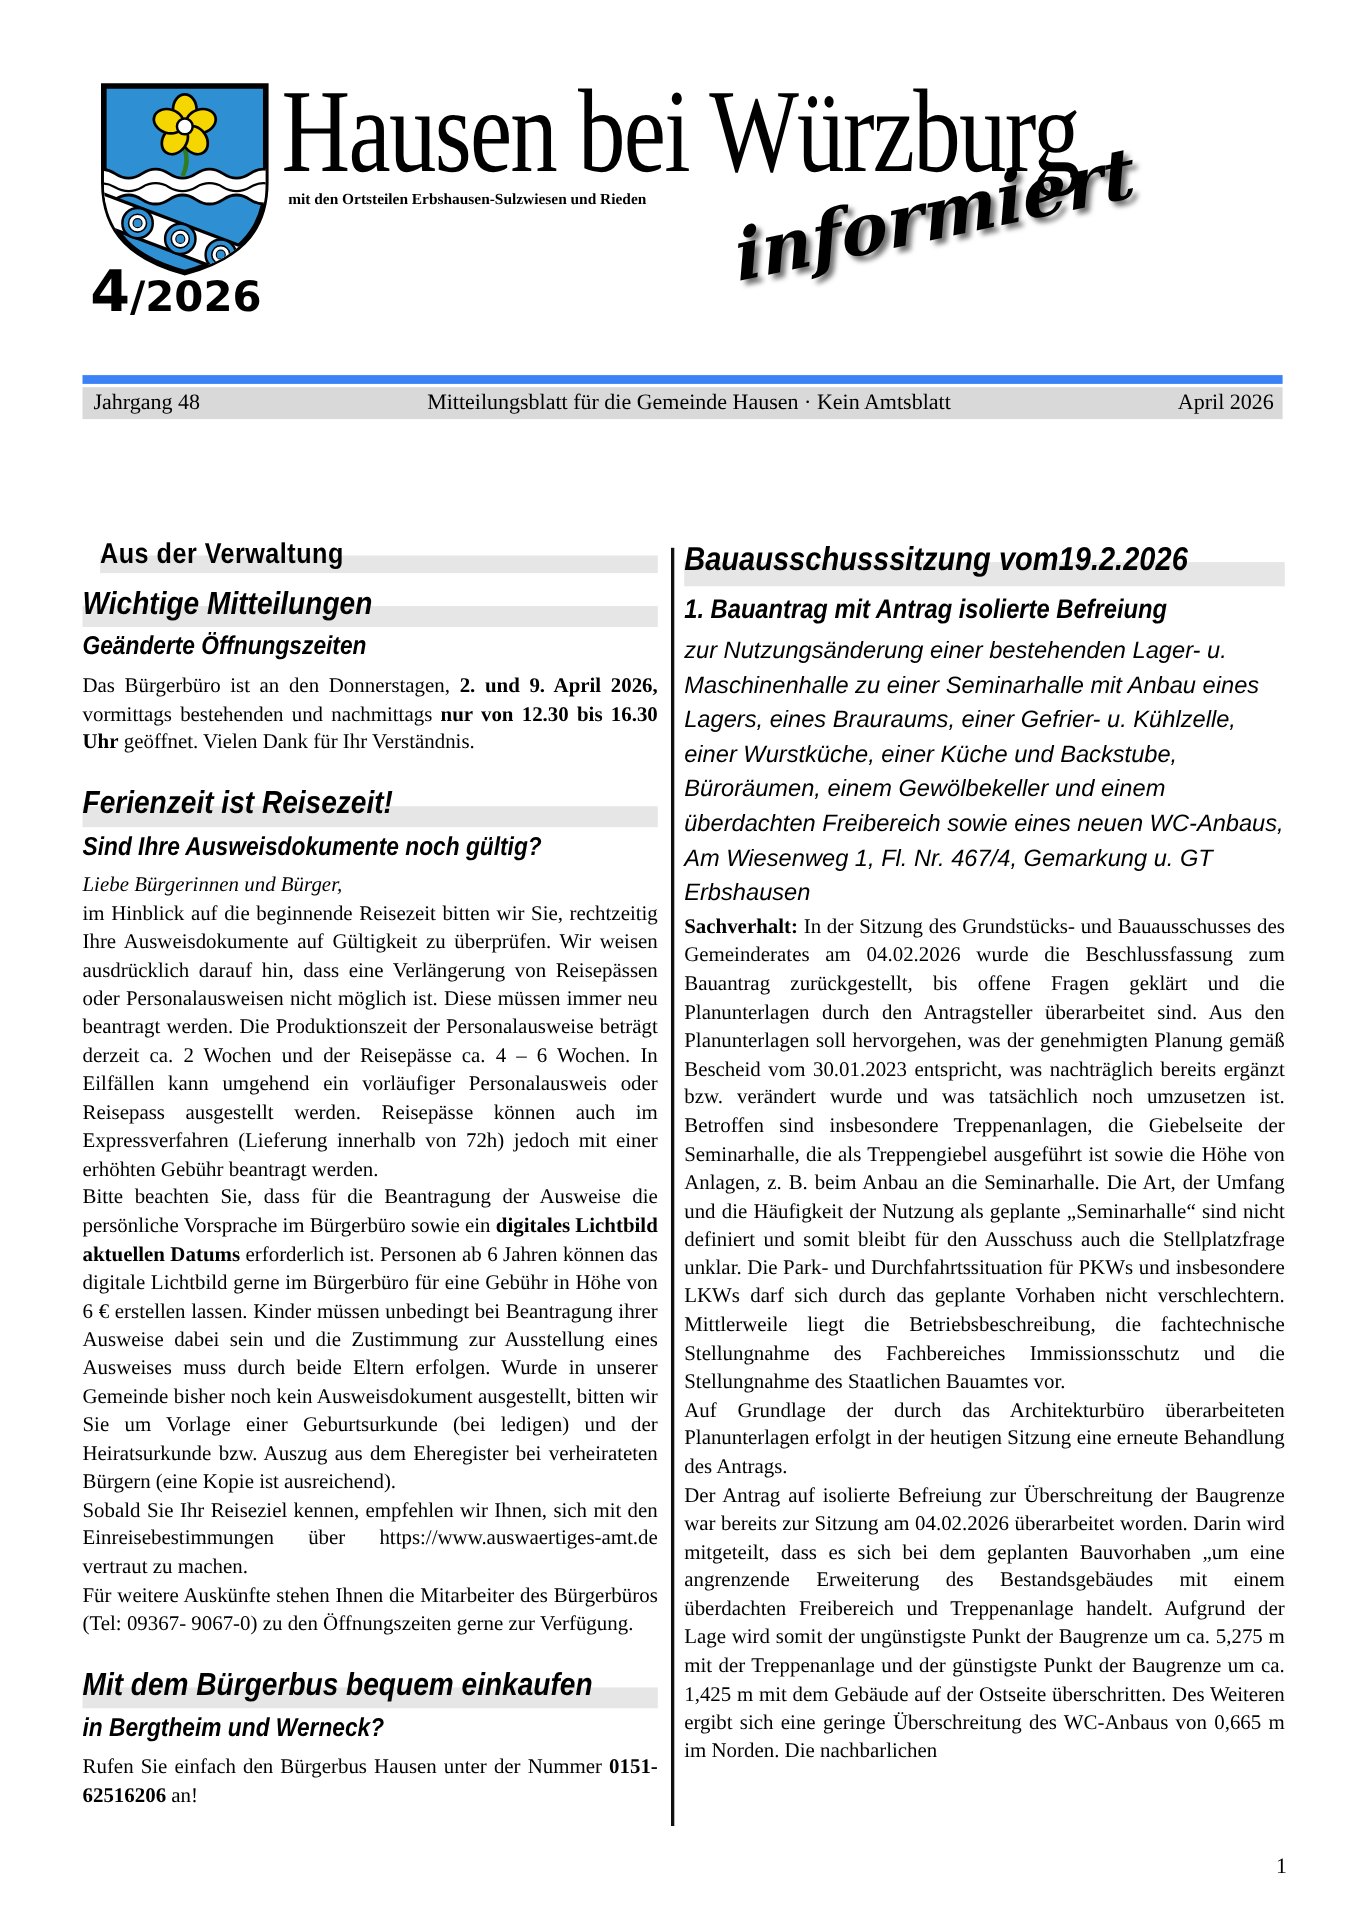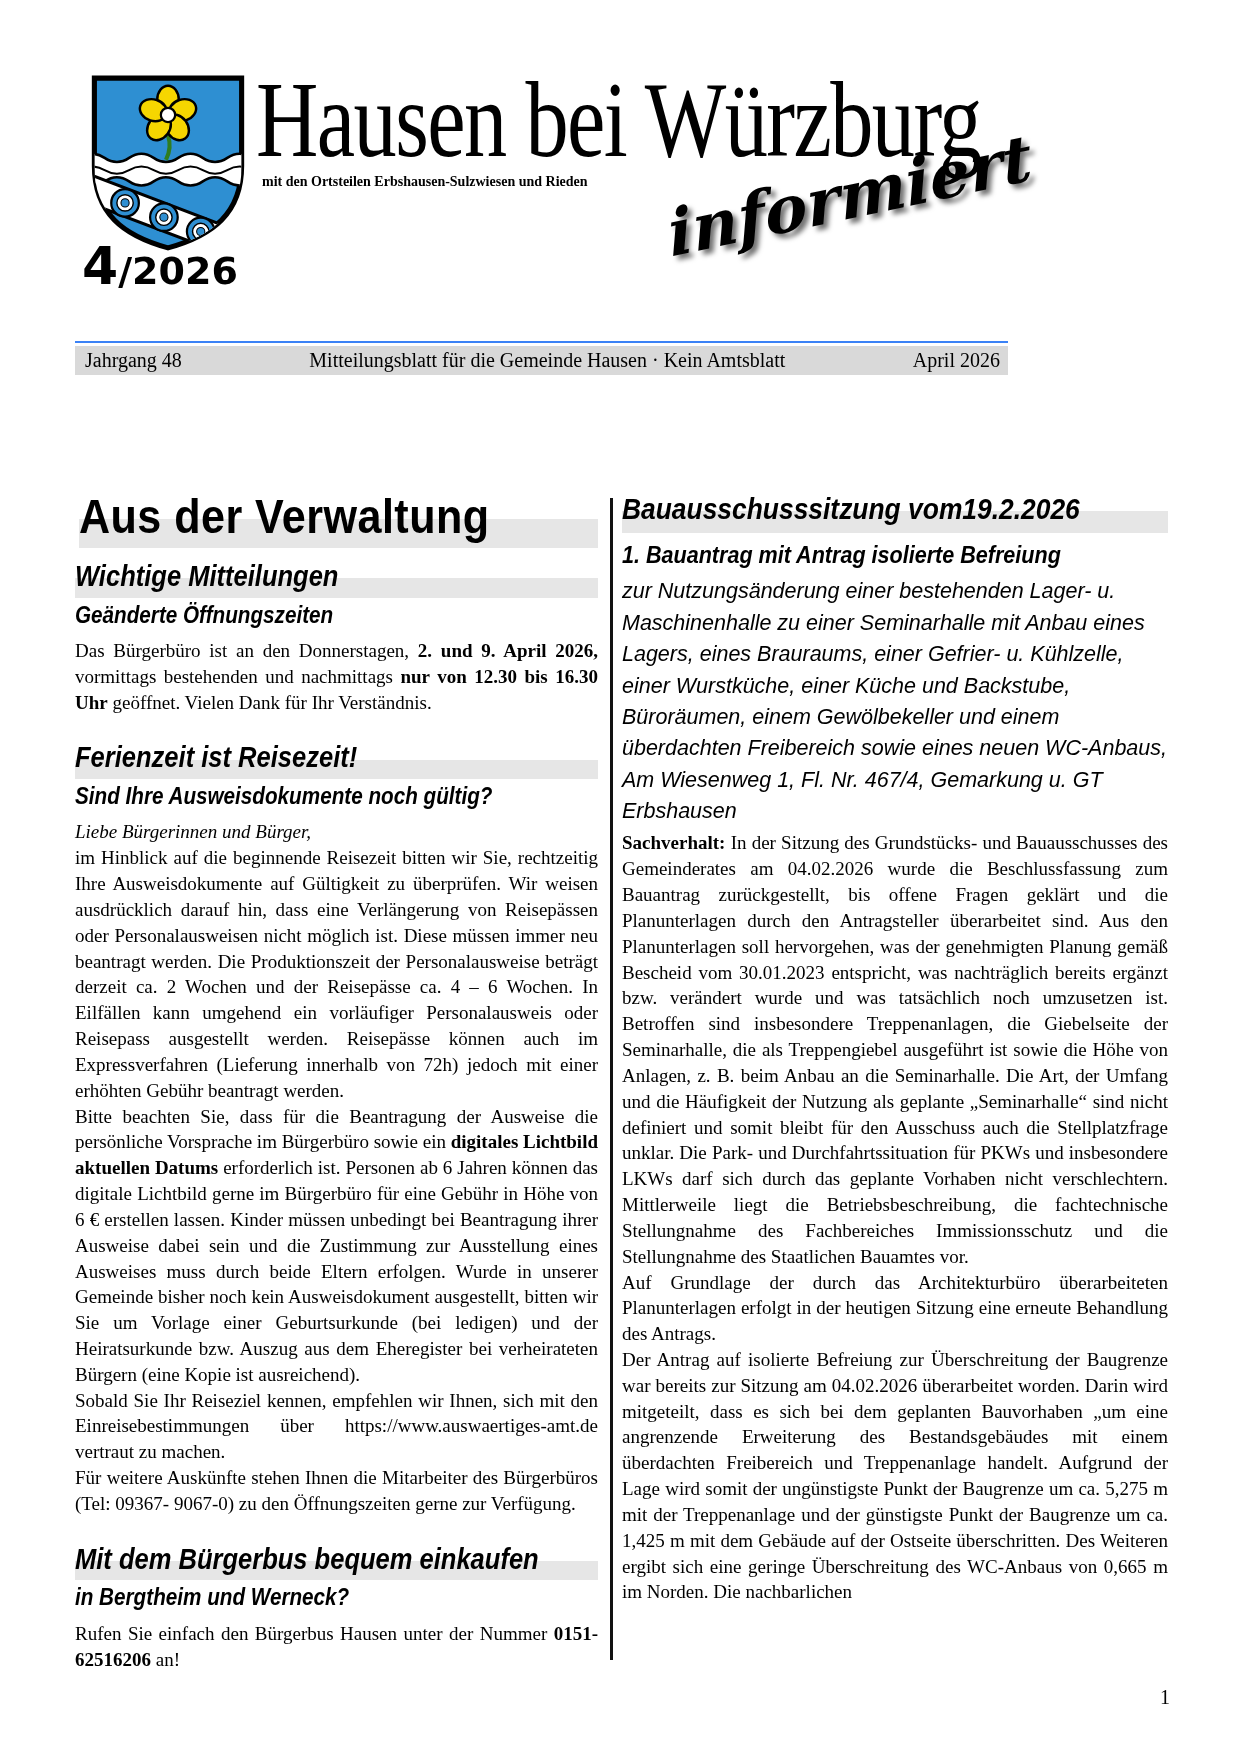--- a/index.html
+++ b/index.html
@@ -15,37 +15,37 @@
          font-weight:400;font-size:108px;line-height:1;letter-spacing:-2px;white-space:nowrap;
          transform:scaleX(0.80);transform-origin:0 0;}
   .subtitle{position:absolute;left:262px;top:174px;font-family:Liberation Serif, serif;
             font-weight:700;font-size:14px;white-space:nowrap;}
   .script{position:absolute;left:640px;top:158px;width:420px;text-align:center;
           font-family:"DejaVu Serif",serif;font-style:italic;font-weight:700;font-size:64px;
           transform:rotate(-12deg) skewX(-6deg);
           text-shadow:4px 5px 5px rgba(0,0,0,0.55);white-space:nowrap;}
 
   
-  .issuebar{position:absolute;left:75px;top:341px;width:933px;border-top:2px solid #3b82f6;padding-top:3px;}
+  .issuebar{position:absolute;left:75px;top:341px;width:1091px;border-top:8px solid #3b82f6;padding-top:3px;}
   .bar-inner{background:#d9d9d9;height:29px;display:flex;align-items:center;justify-content:space-between;
              padding:0 8px 0 10px;font-size:20px;}
 
   
   .divider{position:absolute;left:610px;top:498px;width:3px;height:1162px;background:#111;}
   .col{position:absolute;top:488px;}
   .col-left{left:75px;width:523px;}
   .col-right{left:622px;width:546px;}
 
   .banded{position:relative;}
   .banded::before{content:"";position:absolute;left:0;right:0;top:54%;bottom:-2px;background:#e6e6e6;z-index:-1;}
 
   .htext{display:inline-block;transform:scaleX(0.88);transform-origin:0 60%;white-space:nowrap;}
 
-  .bighead{margin:0 0 12px 4px;font-family:"Liberation Sans",sans-serif;font-weight:700;
-           font-size:49px;line-height:1.18;letter-spacing:0.5px;}
+  .bighead{margin:0 0 12px 16px;font-family:"Liberation Sans",sans-serif;font-weight:700;
+           font-size:26px;line-height:1.18;letter-spacing:0.5px;}
   .art-title{margin:0 0 5px 0;font-family:"Liberation Sans",sans-serif;font-style:italic;font-weight:700;
              font-size:29px;line-height:1.3;}
   .art-title.mt{margin-top:24px;}
   .art-sub{margin:0 0 8px 0;font-family:"Liberation Sans",sans-serif;font-style:italic;font-weight:700;
            font-size:23.5px;line-height:1.25;}
   .proto-line{margin:0;font-family:"Liberation Sans",sans-serif;font-style:italic;font-weight:700;
               font-size:30px;line-height:1.42;}
   .item-head{margin:8px 0 6px 0;font-family:"Liberation Sans",sans-serif;font-style:italic;font-weight:700;
              font-size:24.5px;line-height:1.3;}
 

